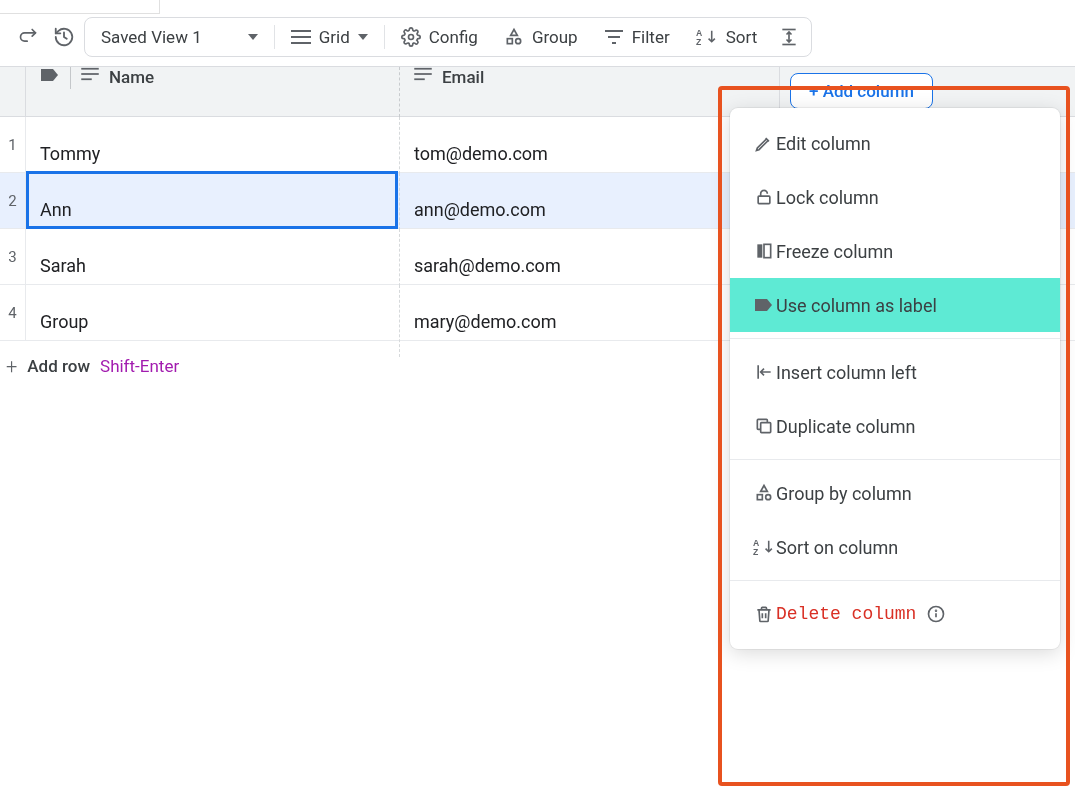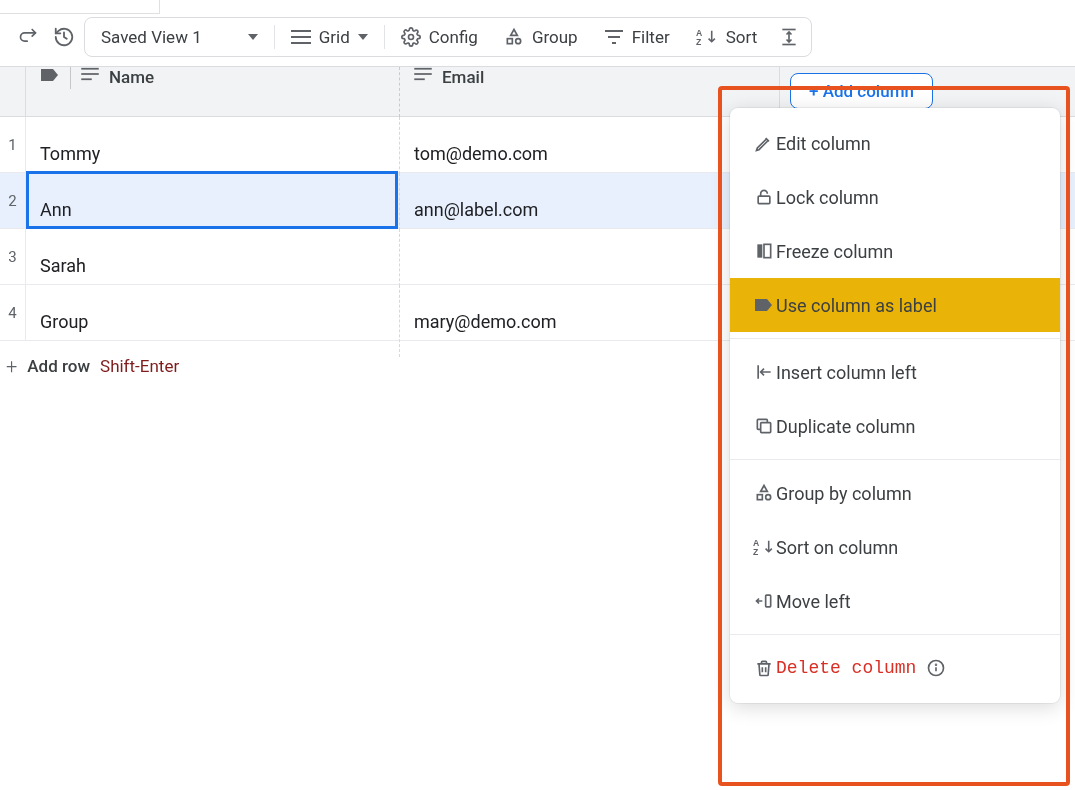--- a/index.html
+++ b/index.html
@@ -131,21 +131,21 @@
     position: absolute;
     left: 0;
     height: 50px;
     display: flex;
     align-items: center;
     gap: 10px;
     color: #3c4043;
     font-weight: 500;
     padding-left: 6px;
   }
-  .addrow .hint { color: #7f1d1d; font-weight: 400; }
+  .addrow .hint { color: #a21caf; font-weight: 400; }
   .add-col-btn {
     position: absolute;
     top: 6px; left: 790px;
     height: 36px;
     padding: 0 18px;
     border: 1.5px solid #1a73e8;
     border-radius: 8px;
     color: #1a73e8;
     display: flex; align-items: center; gap: 8px;
     font-weight: 500;
@@ -165,21 +165,21 @@
     z-index: 20;
   }
   .ctx-item {
     display: flex;
     align-items: center;
     padding: 0 22px;
     height: 54px;
     color: #3c4043;
     font-size: 18px;
   }
-  .ctx-item.hover { background: #eab308; }
+  .ctx-item.hover { background: #5eead4; }
   .ctx-item.danger { color: #d93025; font-family: Liberation Mono, monospace; }
   .ctx-div { height: 1px; background: #e8eaed; margin: 6px 0; }
   .ctx-icon { width: 24px; height:24px; display:flex; align-items:center; justify-content:center; color:#5f6368; flex-shrink:0; }
   .ctx-item.danger .ctx-icon { color:#5f6368; }
   .ctx .info { margin-left: 10px; color:#5f6368; display:inline-flex; }
   .highlight-box {
     position: absolute;
     border: 4px solid #e8521f;
     border-radius: 4px;
     pointer-events: none;
@@ -315,25 +315,26 @@
   </div>
 
   <div class="data-row" style="top:50px">
     <div class="numcell">1</div>
     <div class="cell name">Tommy</div>
     <div class="cell email">tom@demo.com</div>
   </div>
   <div class="data-row row-selected" style="top:106px">
     <div class="numcell">2</div>
     <div class="cell name">Ann</div>
-    <div class="cell email">ann@label.com</div>
+    <div class="cell email">ann@demo.com</div>
   </div>
   <div class="data-row" style="top:162px">
     <div class="numcell">3</div>
     <div class="cell name">Sarah</div>
+    <div class="cell email">sarah@demo.com</div>
   </div>
   <div class="data-row" style="top:218px">
     <div class="numcell">4</div>
     <div class="cell name">Group</div>
     <div class="cell email">mary@demo.com</div>
   </div>
 
   <div class="sel-outline" style="top:104px; left:26px; width:372px; height:58px;"></div>
 
   <div class="addrow" style="top:274px">
@@ -414,29 +415,20 @@
   </div>
   <div class="ctx-item">
     <span class="ctx-icon">
       <svg width="22" height="18" viewBox="0 0 28 20" fill="currentColor">
           <text x="0" y="9" font-size="11" font-family="Arial" font-weight="600">A</text>
           <text x="0" y="20" font-size="11" font-family="Arial" font-weight="600">Z</text>
           <path d="M20 2 v14 M16 12 l4 4 l4 -4" stroke="currentColor" stroke-width="2" fill="none"></path>
         </svg>
     </span>
     <span>Sort on column</span>
-  </div>
-  <div class="ctx-item">
-    <span class="ctx-icon">
-      <svg width="20" height="20" viewBox="0 0 24 24" fill="none" stroke="currentColor" stroke-width="2">
-          <rect x="14" y="5" width="6" height="14" rx="1"></rect>
-          <path d="M10 12H3m3-3l-3 3 3 3"></path>
-        </svg>
-    </span>
-    <span>Move left</span>
   </div>
 
   <div class="ctx-div"></div>
 
   <div class="ctx-item danger">
     <span class="ctx-icon">
       <svg width="20" height="20" viewBox="0 0 24 24" fill="none" stroke="currentColor" stroke-width="2">
           <path d="M4 7h16M9 7V5a1 1 0 0 1 1-1h4a1 1 0 0 1 1 1v2m-9 0l1 13a1 1 0 0 0 1 1h8a1 1 0 0 0 1-1l1-13M10 11v6M14 11v6"></path>
         </svg>
     </span>

